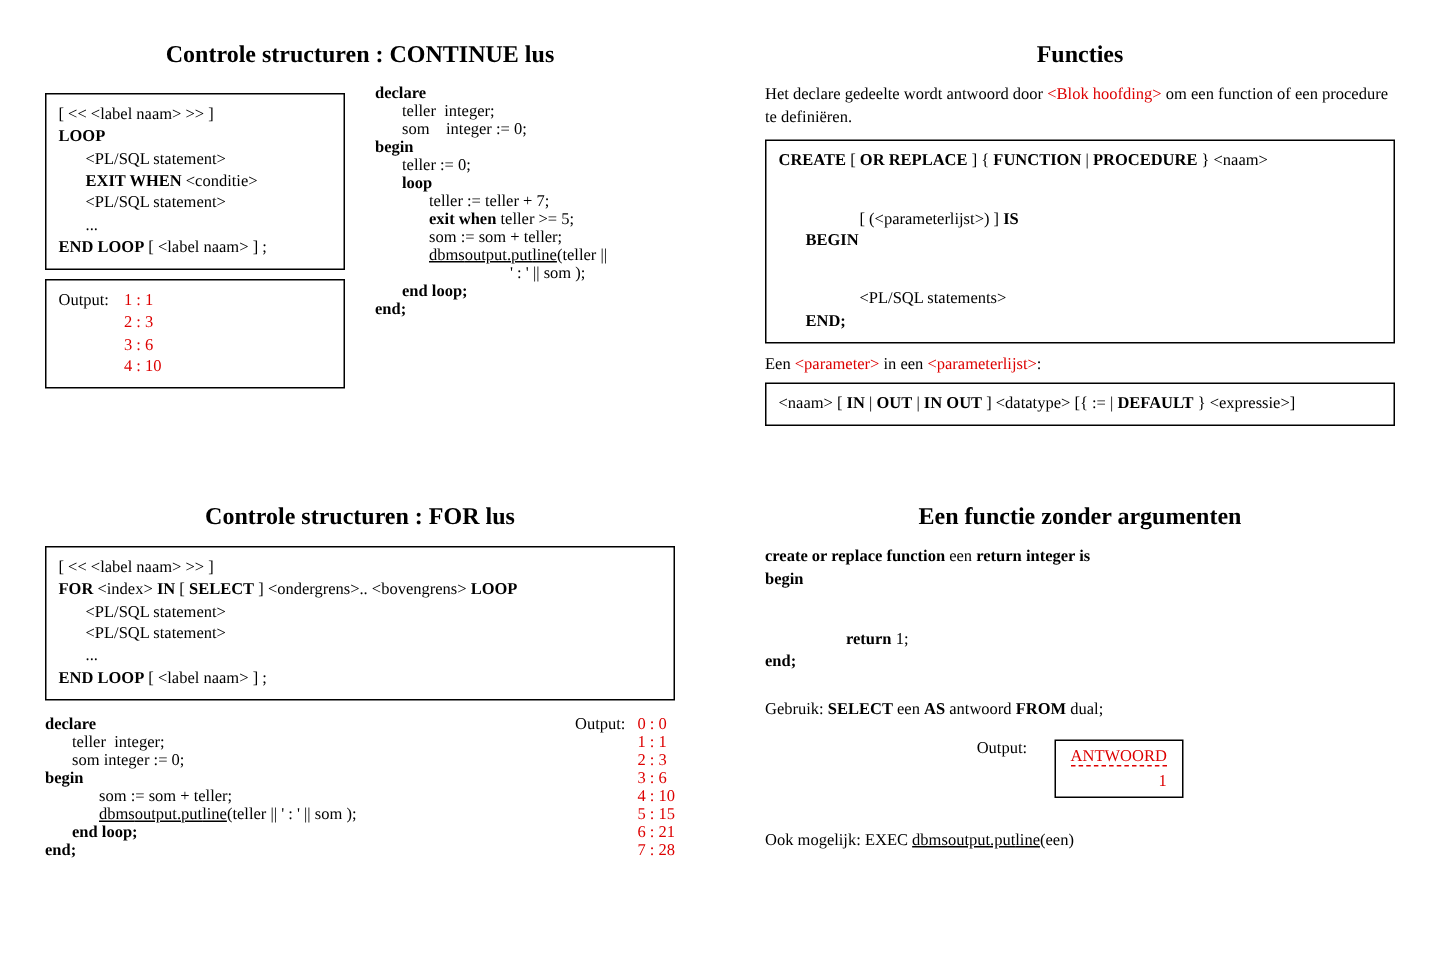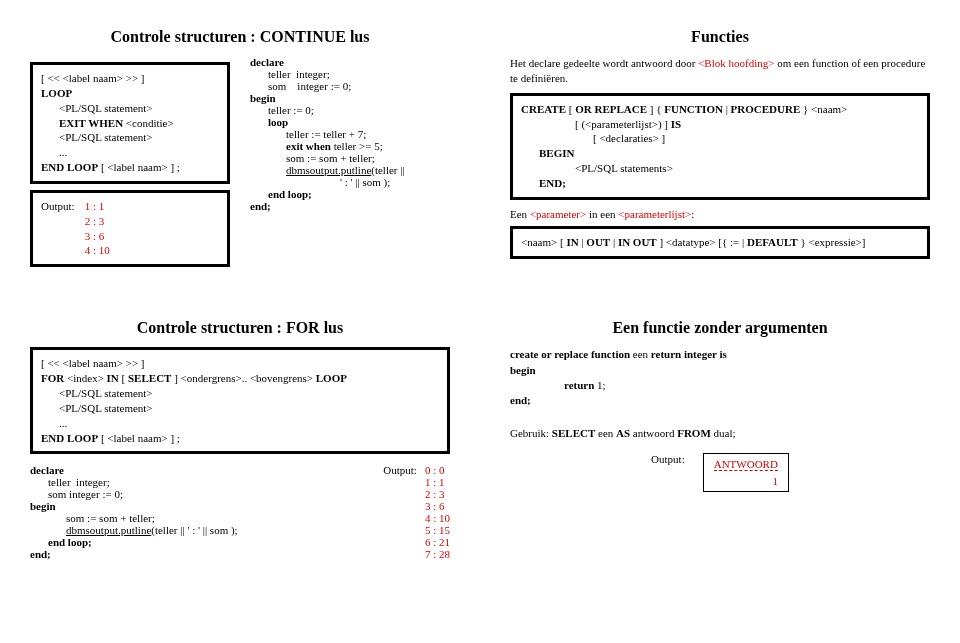--- a/index.html
+++ b/index.html
@@ -21,35 +21,35 @@
   .slide {
     padding: 8px 10px;
   }
   .title {
     font-weight: bold;
     text-align: center;
     font-size: 16px;
     margin-bottom: 10px;
   }
   .box {
-    border: 3px solid #000000;
+    border: 1px solid #000000;
     padding: 6px 8px;
     margin: 6px 0;
     line-height: 1.35;
   }
   .cols {
     display: flex;
     gap: 20px;
   }
   .col { flex: 1; }
   .kw { font-weight: bold; }
   .red { color: #d00; }
   .ind1 { margin-left: 18px; }
   .ind2 { margin-left: 36px; }
-  .ind3 { margin-left: 54px; }
+  .ind3 { margin-left: 54px; margin-top: 24px; }
   .ind4 { margin-left: 72px; }
   .ind5 { margin-left: 90px; }
   .underline { text-decoration: underline; }
   .output-row { display:flex; gap:30px; align-items:flex-start; margin-top:10px;}
   .dash-under {
     display:inline-block;
     border-bottom: 1px dashed #d00;
     letter-spacing: 0;
   }
   .out-box {
@@ -107,21 +107,20 @@
   </div>
 
   <div class="slide">
     <div class="title">Functies</div>
     <div style="line-height:1.4">
       <span>Het declare gedeelte wordt antwoord door </span><span class="red">&lt;Blok hoofding&gt;</span><span>  om een function of een procedure te definiëren.</span>
     </div>
     <div class="box">
       <div class="line"><span class="kw">CREATE</span><span> [ </span><span class="kw">OR REPLACE</span><span> ] { </span><span class="kw">FUNCTION</span><span> | </span><span class="kw">PROCEDURE</span><span> } &lt;naam&gt;</span></div>
       <div class="line ind3"><span>[ (&lt;parameterlijst&gt;) ] </span><span class="kw">IS</span></div>
-      <div class="line ind4">[ &lt;declaraties&gt; ]</div>
       <div class="line ind1 kw">BEGIN</div>
       <div class="line ind3">&lt;PL/SQL statements&gt;</div>
       <div class="line ind1 kw">END;</div>
     </div>
     <div style="margin-top:8px">
       <span>Een </span><span class="red">&lt;parameter&gt;</span><span> in een </span><span class="red">&lt;parameterlijst&gt;</span><span>:</span>
     </div>
     <div class="box">
       <div class="line"><span>&lt;naam&gt; [ </span><span class="kw">IN</span><span> | </span><span class="kw">OUT</span><span> | </span><span class="kw">IN OUT</span><span> ] &lt;datatype&gt; [{ := | </span><span class="kw">DEFAULT</span><span> } &lt;expressie&gt;]</span></div>
     </div>
@@ -175,15 +174,18 @@
     <div style="margin-top:18px">
       <span>Gebruik: </span><span class="kw">SELECT</span><span> een </span><span class="kw">AS</span><span> antwoord </span><span class="kw">FROM</span><span> dual;</span>
     </div>
     <div style="margin-top:14px;display:flex;gap:18px;align-items:flex-start;justify-content:center">
       <div>Output:</div>
       <div class="out-box">
         <div class="red dash-under">ANTWOORD</div>
         <div class="red" style="text-align:right;margin-top:4px">1</div>
       </div>
     </div>
+    <div style="margin-top:22px">
+      Ook mogelijk: EXEC <span class="underline">dbms</span>​<span class="underline">output.put</span>​<span class="underline">line</span>(een)
+    </div>
   </div>
 
 </div>
 
 </body></html>

